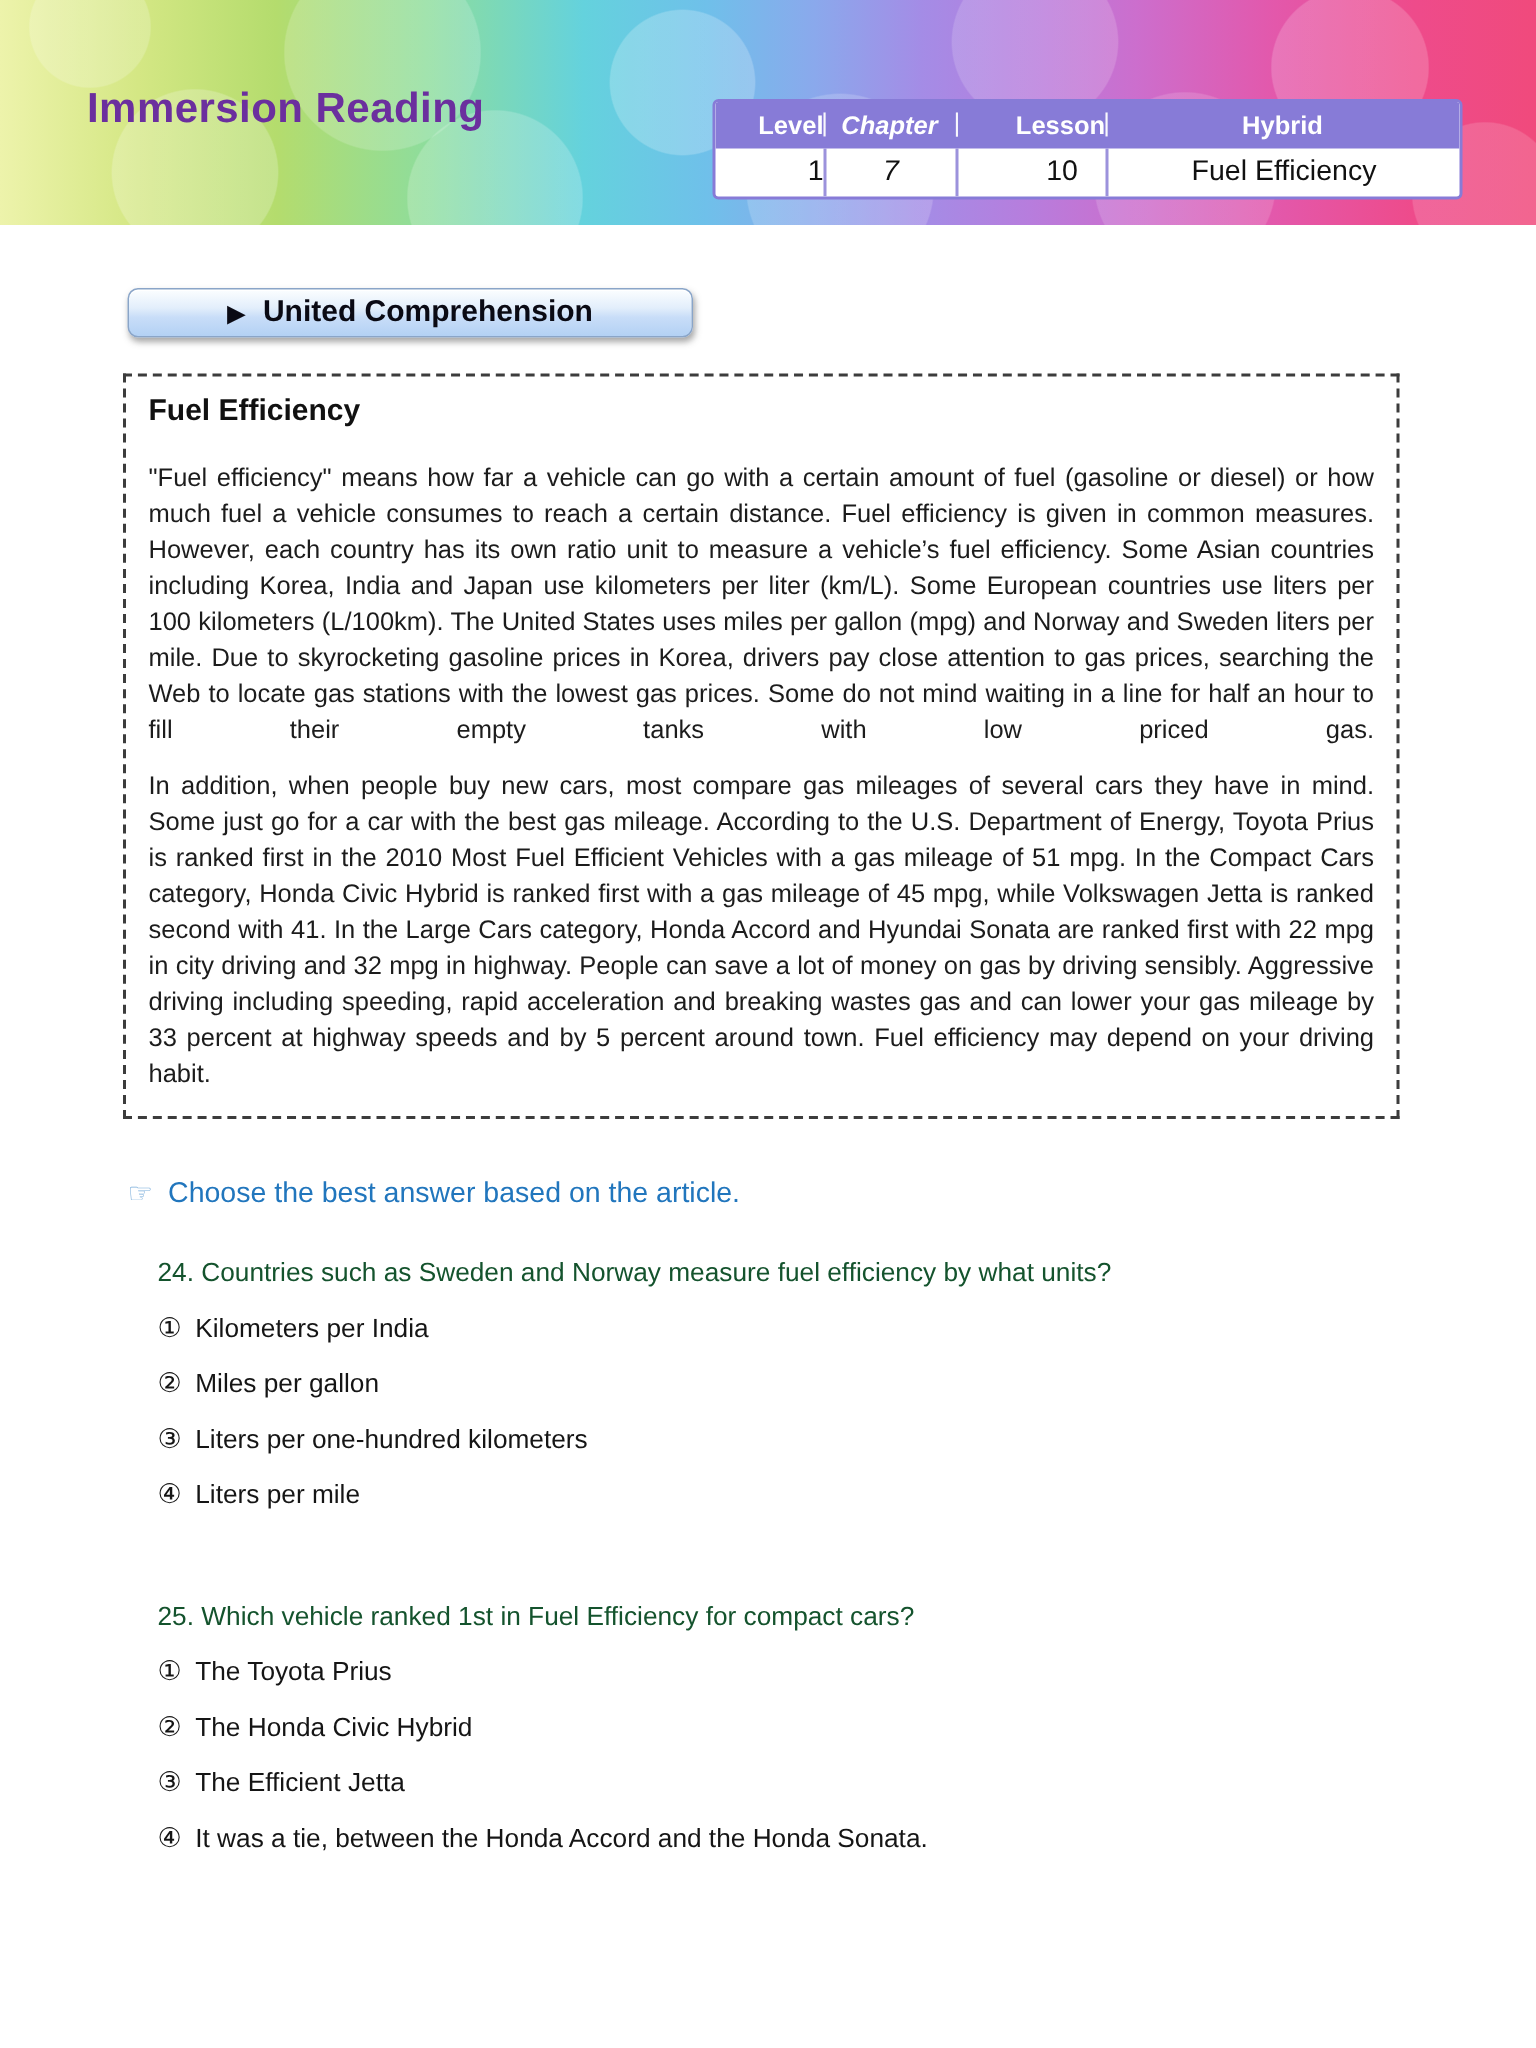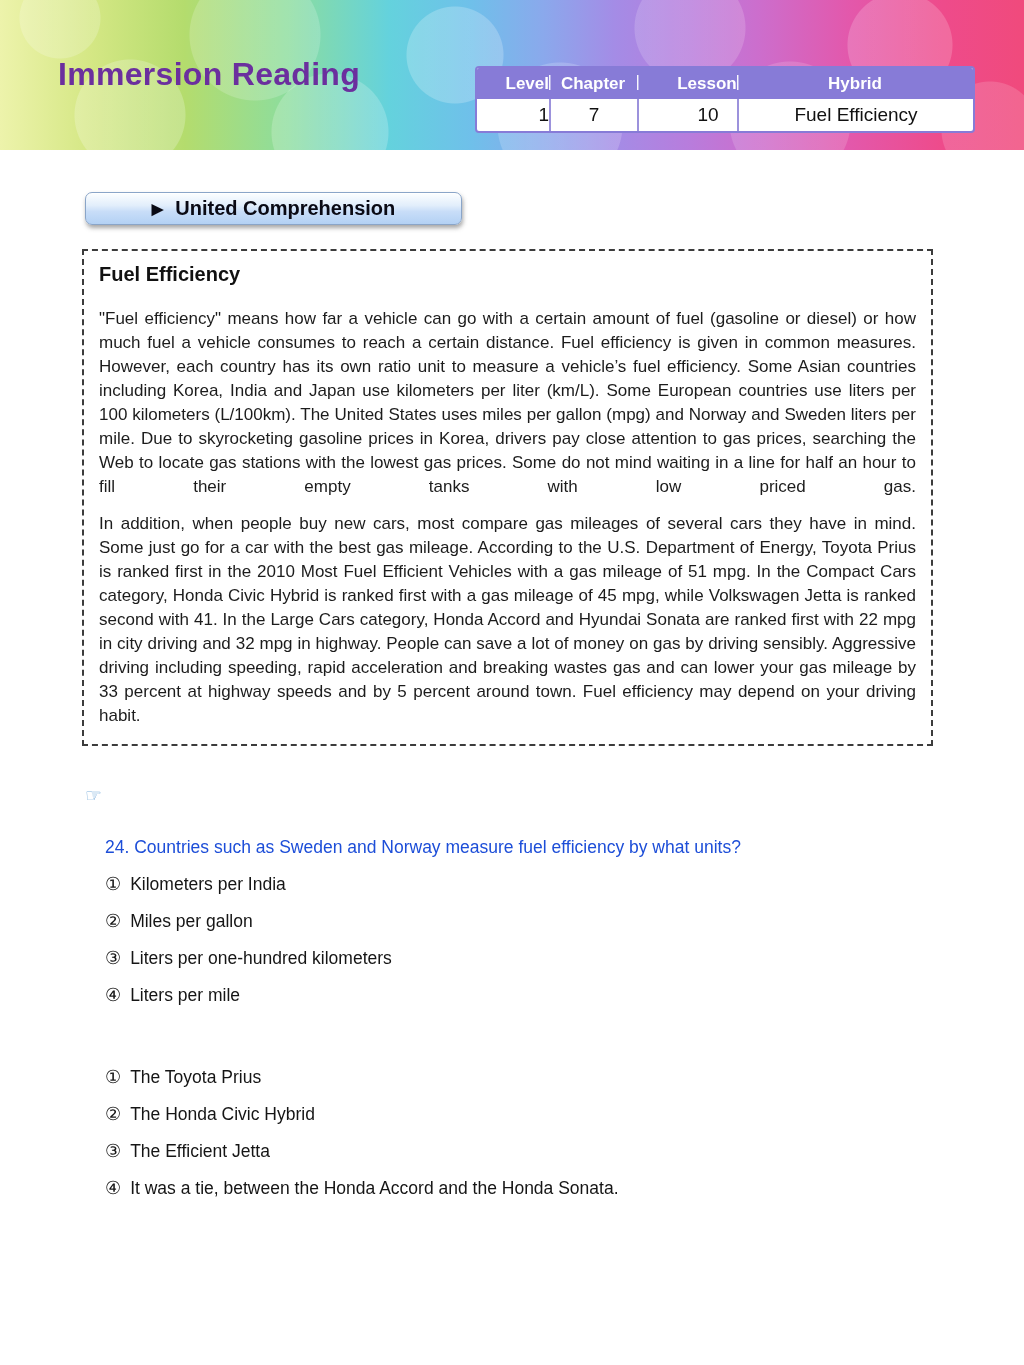--- a/index.html
+++ b/index.html
@@ -26,35 +26,35 @@
       radial-gradient(circle at 790px 122px, rgba(255,255,255,.15) 0 60px, transparent 61px),
       radial-gradient(circle at 900px 45px,  rgba(255,255,255,.18) 0 52px, transparent 53px),
       radial-gradient(circle at 990px 130px, rgba(255,255,255,.15) 0 48px, transparent 49px),
       radial-gradient(circle at 60px 18px,   rgba(255,255,255,.20) 0 40px, transparent 41px),
       linear-gradient(90deg, #edf3ab 0%, #d4e784 9%, #b4dc6d 18%, #8ddd9d 28%,
         #64d2dd 38%, #6fc0ea 46%, #8aa9ec 53%, #a48ce6 60%, #b77ddd 67%,
         #cc6ecd 74%, #e358ab 83%, #ee4b8b 92%, #f04a7c 100%);
   }
   .logo {
     position: absolute; left: 58px; top: 56px;
-    font-size: 32px; font-weight: bold; color: #6b2f9e;
+    font-size: 28px; font-weight: bold; color: #6b2f9e;
     letter-spacing: .3px;
   }
 
   .info-table {
     position: absolute; left: 475px; top: 66px;
     width: 500px;
     border: 2px solid #877bd7; border-radius: 4px;
     overflow: hidden; background: #ffffff;
   }
   .it-row { display: flex; align-items: center; }
   .it-head { background: #877bd7; color: #ffffff; font-weight: bold; height: 31px; font-size: 17px; }
   .it-body { height: 32px; font-size: 19px; color: #111111; }
   .it-cell { text-align: center; position: relative; line-height: 1; }
-  .c1 { width: 72px; text-align: right; } .c2 { width: 88px; } .c3 { width: 100px; padding-left: 40px; } .c4 { flex: 1; }
+  .c1 { width: 72px; text-align: right; } .c2 { width: 88px; font-style: italic; } .c3 { width: 100px; padding-left: 40px; } .c4 { flex: 1; }
   .it-head .pipe { position: absolute; right: -3px; top: -2px; font-weight: normal; color: rgba(255,255,255,.95); }
   .it-body .it-cell + .it-cell { border-left: 2px solid #9c92dc; height: 32px; line-height: 32px; }
   .it-body .c1 { line-height: 32px; }
 
   
   .section-btn {
     margin: 42px 0 0 85px;
     width: 377px; height: 33px;
     border: 1px solid #8aa5c8; border-radius: 7px;
     background: linear-gradient(180deg, #fcfeff 0%, #e2eefb 40%, #c8ddf8 60%, #b3d1f4 100%);
@@ -84,21 +84,21 @@
   .prompt {
     margin: 38px 0 0 85px;
     display: flex; align-items: center; gap: 10px;
     font-size: 19px; color: #2176bd;
   }
   .prompt .hand { color: #7fb0dc; font-size: 19px; }
 
   
   .question { margin: 30px 0 0 105px; }
   .question.q2 { margin-top: 60px; }
-  .q-text { font-size: 17.5px; color: #1d4ed8; }
+  .q-text { font-size: 17.5px; color: #14532d; }
   .option {
     margin-top: 15px;
     display: flex; align-items: center; gap: 9px;
     font-size: 17.5px; color: #151515;
     cursor: pointer; width: max-content;
   }
   .option .marker { font-size: 18px; }
 </style>
 </head>
 <body>
@@ -141,20 +141,21 @@
   </div>
 
   <section class="passage">
     <h2>Fuel Efficiency</h2>
     <p>"Fuel efficiency" means how far a vehicle can go with a certain amount of fuel (gasoline or diesel) or how much fuel a vehicle consumes to reach a certain distance. Fuel efficiency is given in common measures. However, each country has its own ratio unit to measure a vehicle’s fuel efficiency. Some Asian countries including Korea, India and Japan use kilometers per liter (km/L). Some European countries use liters per 100 kilometers (L/100km). The United States uses miles per gallon (mpg) and Norway and Sweden liters per mile. Due to skyrocketing gasoline prices in Korea, drivers pay close attention to gas prices, searching the Web to locate gas stations with the lowest gas prices. Some do not mind waiting in a line for half an hour to fill their empty tanks with low priced gas.</p>
     <p>In addition, when people buy new cars, most compare gas mileages of several cars they have in mind. Some just go for a car with the best gas mileage. According to the U.S. Department of Energy, Toyota Prius is ranked first in the 2010 Most Fuel Efficient Vehicles with a gas mileage of 51 mpg. In the Compact Cars category, Honda Civic Hybrid is ranked first with a gas mileage of 45 mpg, while Volkswagen Jetta is ranked second with 41. In the Large Cars category, Honda Accord and Hyundai Sonata are ranked first with 22 mpg in city driving and 32 mpg in highway. People can save a lot of money on gas by driving sensibly. Aggressive driving including speeding, rapid acceleration and breaking wastes gas and can lower your gas mileage by 33 percent at highway speeds and by 5 percent around town. Fuel efficiency may depend on your driving habit.</p>
   </section>
 
   <div class="prompt">
     <span class="hand">☞</span>
+    <span>Choose the best answer based on the article.</span>
   </div>
 
   <div class="question">
     <div class="q-text">
       <span>24.</span>
       <span>Countries such as Sweden and Norway measure fuel efficiency by what units?</span>
     </div>
     <div class="option">
       <span class="marker">①</span>
       <span>Kilometers per India</span>
@@ -167,20 +168,24 @@
       <span class="marker">③</span>
       <span>Liters per one-hundred kilometers</span>
     </div>
     <div class="option">
       <span class="marker">④</span>
       <span>Liters per mile</span>
     </div>
   </div>
 
   <div class="question q2">
+    <div class="q-text">
+      <span>25.</span>
+      <span>Which vehicle ranked 1st in Fuel Efficiency for compact cars?</span>
+    </div>
     <div class="option">
       <span class="marker">①</span>
       <span>The Toyota Prius</span>
     </div>
     <div class="option">
       <span class="marker">②</span>
       <span>The Honda Civic Hybrid</span>
     </div>
     <div class="option">
       <span class="marker">③</span>

